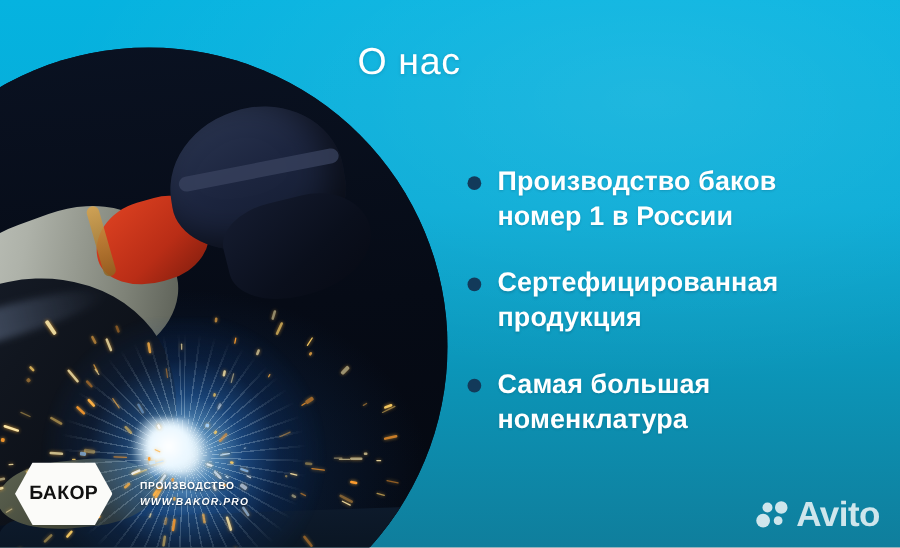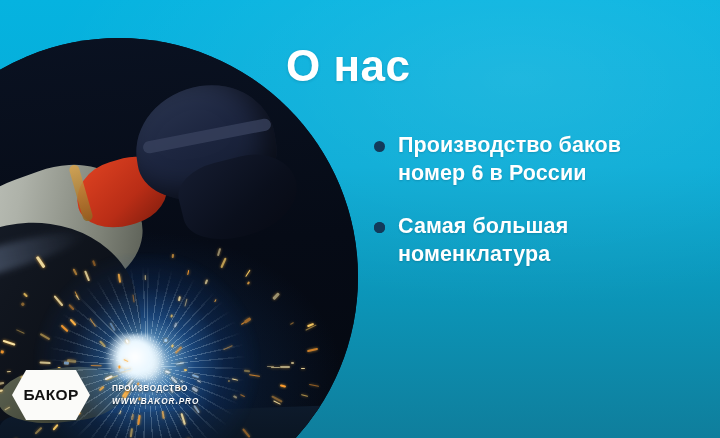--- a/index.html
+++ b/index.html
@@ -219,22 +219,22 @@
     box-shadow: 0 0 3px rgba(255,180,60,0.9);
   }
 
   
   .headline {
     position: absolute;
     left: 286px;
     top: 14px;
     width: 300px;
     color: #ffffff;
-    font-size: 44px;
-    font-weight: 700;
+    font-size: 30px;
+    font-weight: 400;
     letter-spacing: 0.5px;
     line-height: 1.05;
     text-shadow: 0 1px 3px rgba(0,40,60,0.18);
   }
 
   .bullet-list {
     position: absolute;
     left: 374px;
     top: 132px;
     width: 320px;
@@ -477,35 +477,45 @@
           <span style="left: 278.9px; top: 375.7px; width: 8.3px; height: 2px; background: rgb(255, 179, 71); opacity: 0.7; transform: rotate(82deg);"></span>
         </div>
     </div>
   </div>
 
   <h1 class="headline">О нас</h1>
 
   <ul class="bullet-list">
     <li class="bullet-item">
       <span class="bullet-dot"></span>
-      <span>Производство баков номер 6 в России</span>
+      <span>Производство баков номер 1 в России</span>
     </li>
     <li class="bullet-item">
       <span class="bullet-dot"></span>
+      <span>Сертефицированная продукция</span>
     </li>
     <li class="bullet-item">
       <span class="bullet-dot"></span>
       <span>Самая большая номенклатура</span>
     </li>
   </ul>
 
   <div class="brand">
     <div class="brand-hex">
       <span class="brand-hex-text">БАКОР</span>
     </div>
     <div class="brand-copy">
       <div>Производство</div>
       <div class="brand-url">www.bakor.pro</div>
     </div>
   </div>
 
+  <div class="avito">
+    <span class="avito-mark">
+      <i class="avito-d1"></i>
+      <i class="avito-d2"></i>
+      <i class="avito-d3"></i>
+      <i class="avito-d4"></i>
+    </span>
+    <span class="avito-word">Avito</span>
+  </div>
 
 </div>
 
 </body></html>

